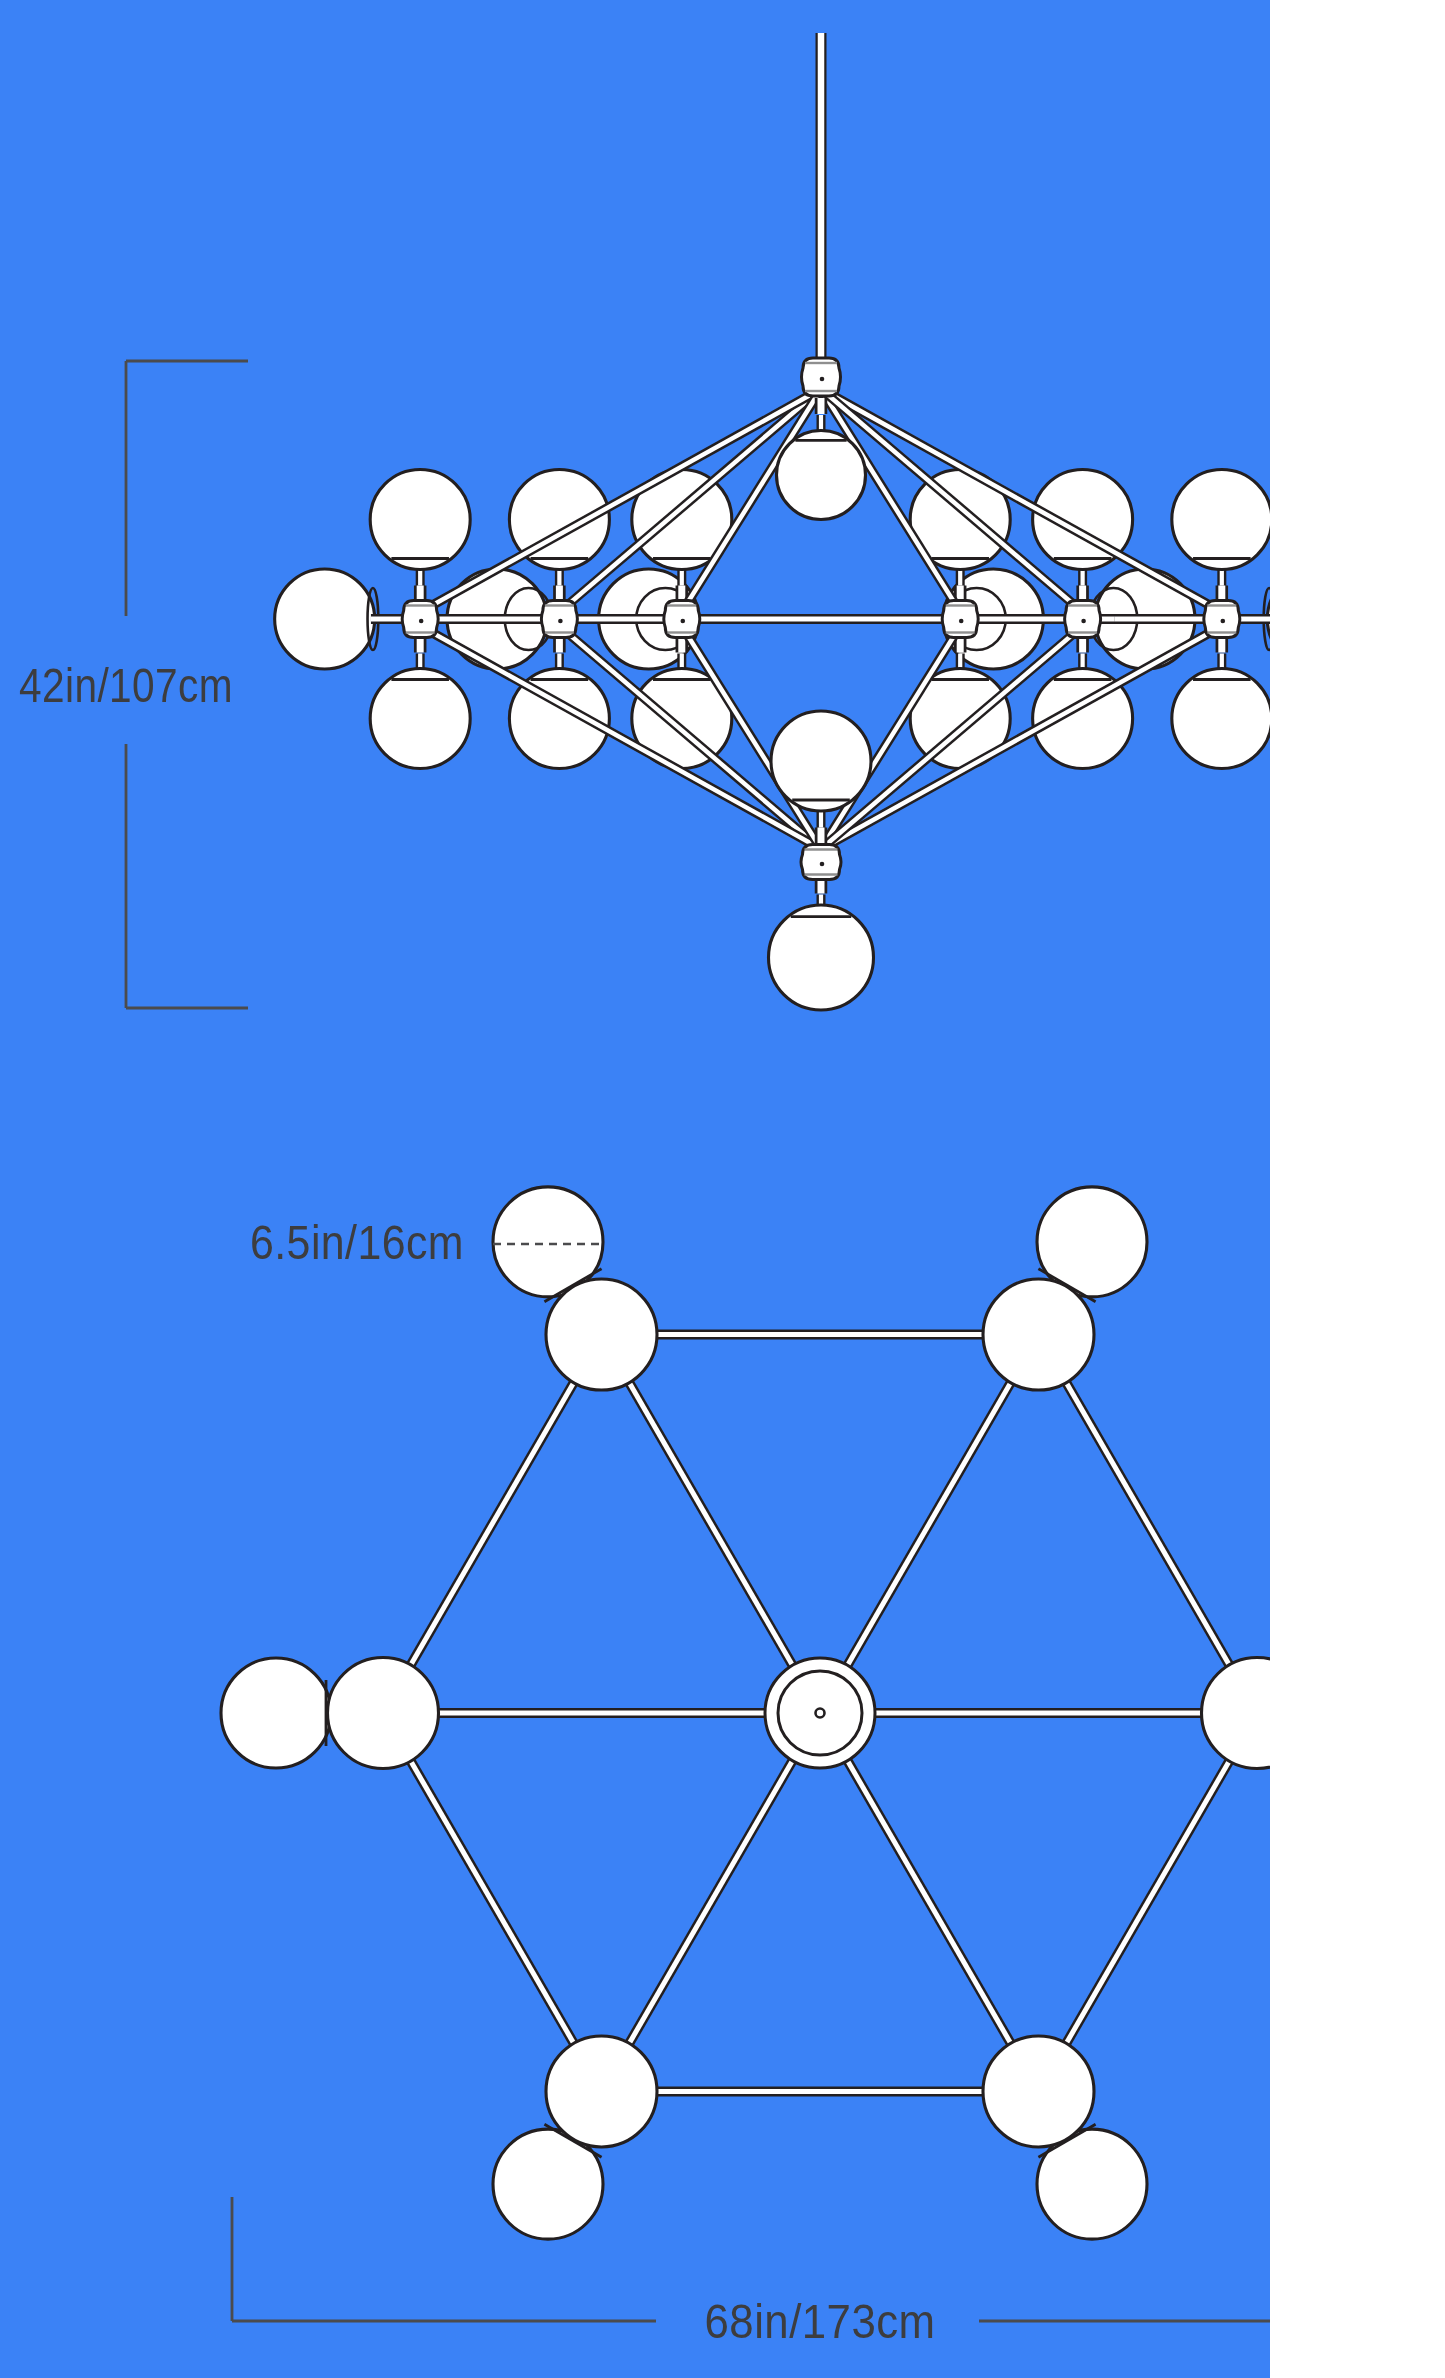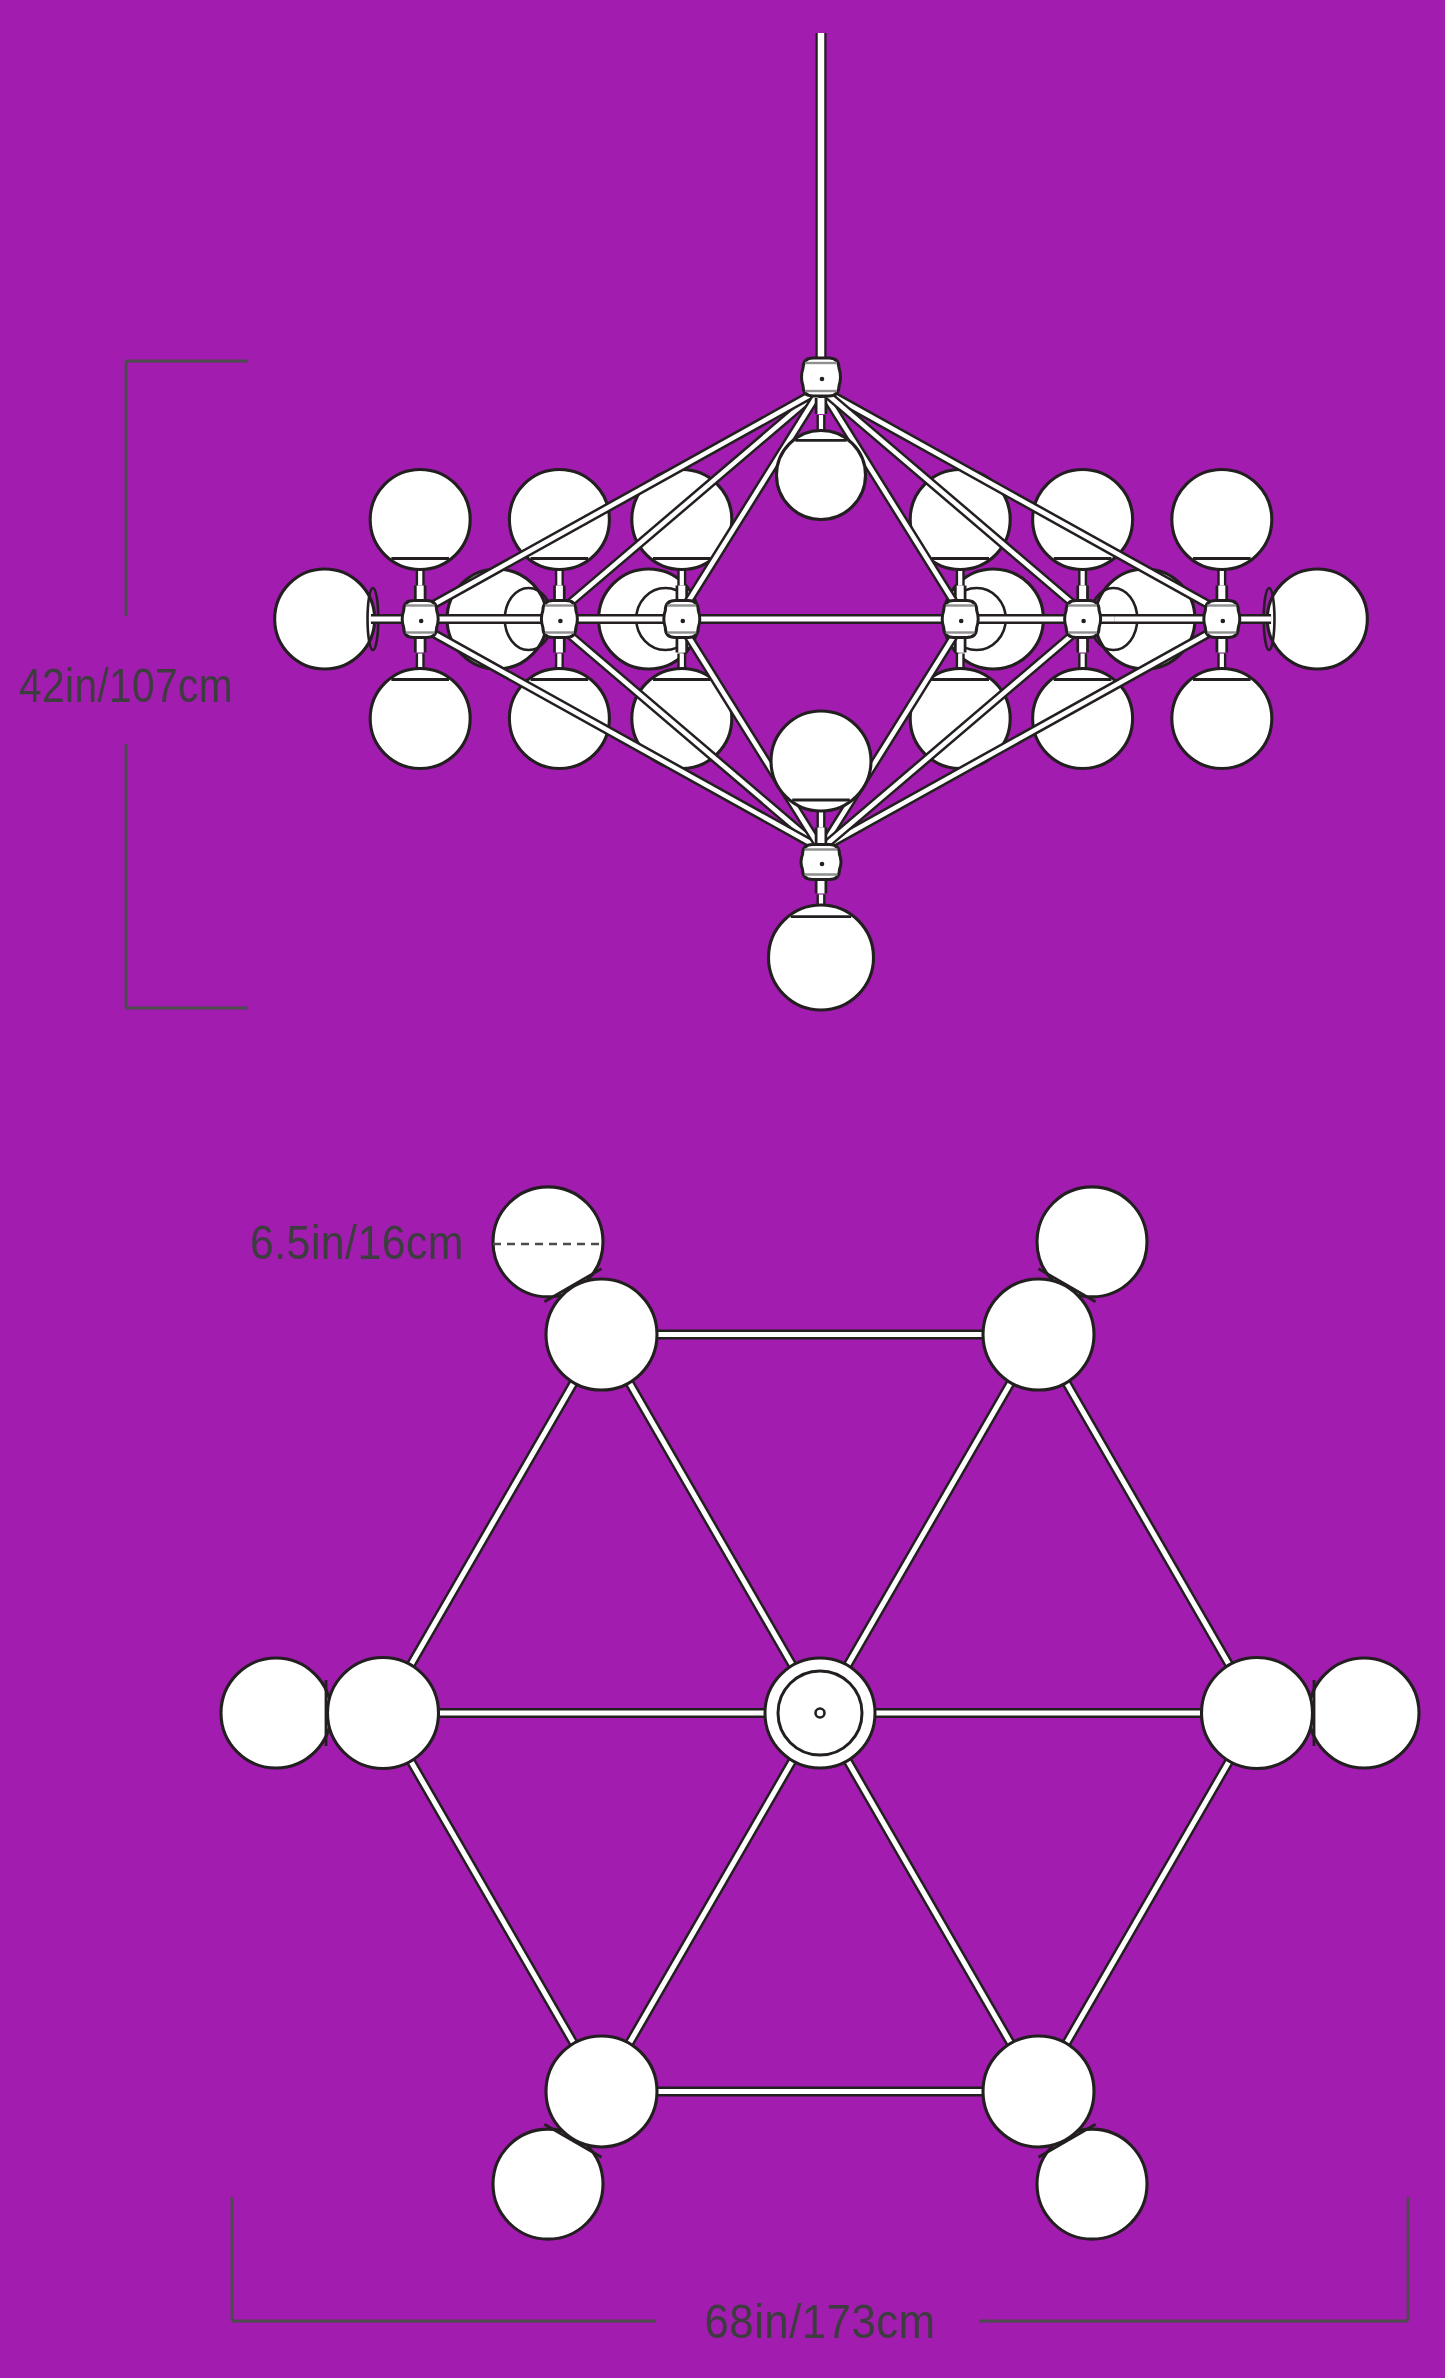--- a/index.html
+++ b/index.html
@@ -1,16 +1,16 @@
 <!DOCTYPE html>
 <html><head>
 <meta charset="utf-8">
 <style>
   html, body { margin: 0; padding: 0; background: #ffffff; }
-  .page { width: 1445px; height: 2378px; background: #a21caf; position: relative; overflow: hidden; }
+  .page { width: 1270px; height: 2378px; background: #3b82f6; position: relative; overflow: hidden; }
   svg { display: block; }
   text {
     font-family: "Liberation Sans", "DejaVu Sans", sans-serif;
     letter-spacing: 0.5px;
   }
 </style>
 </head>
 <body>
 
 <div class="page">

